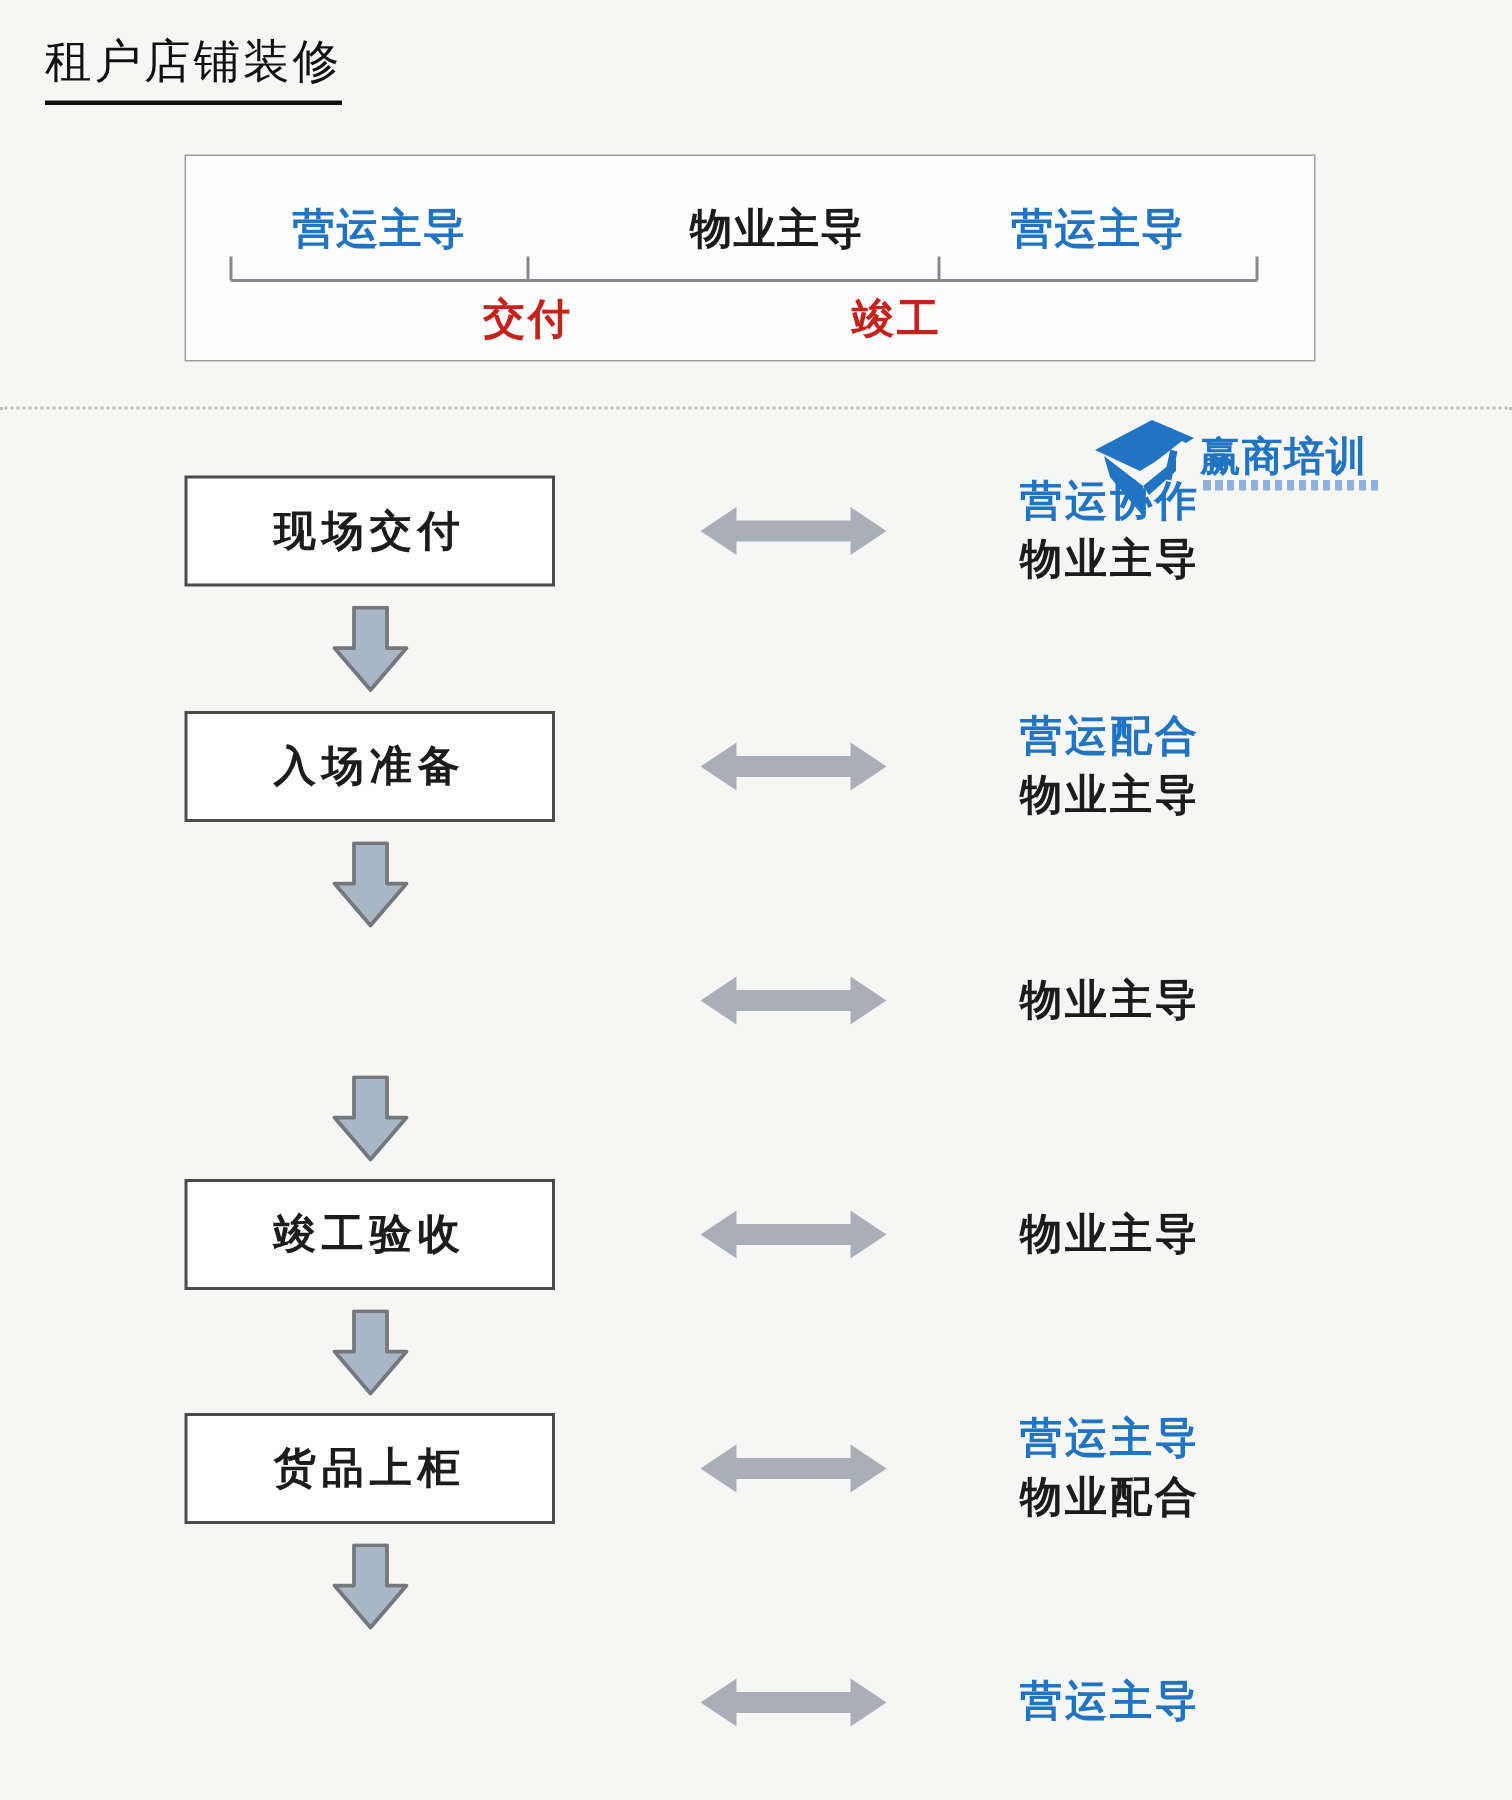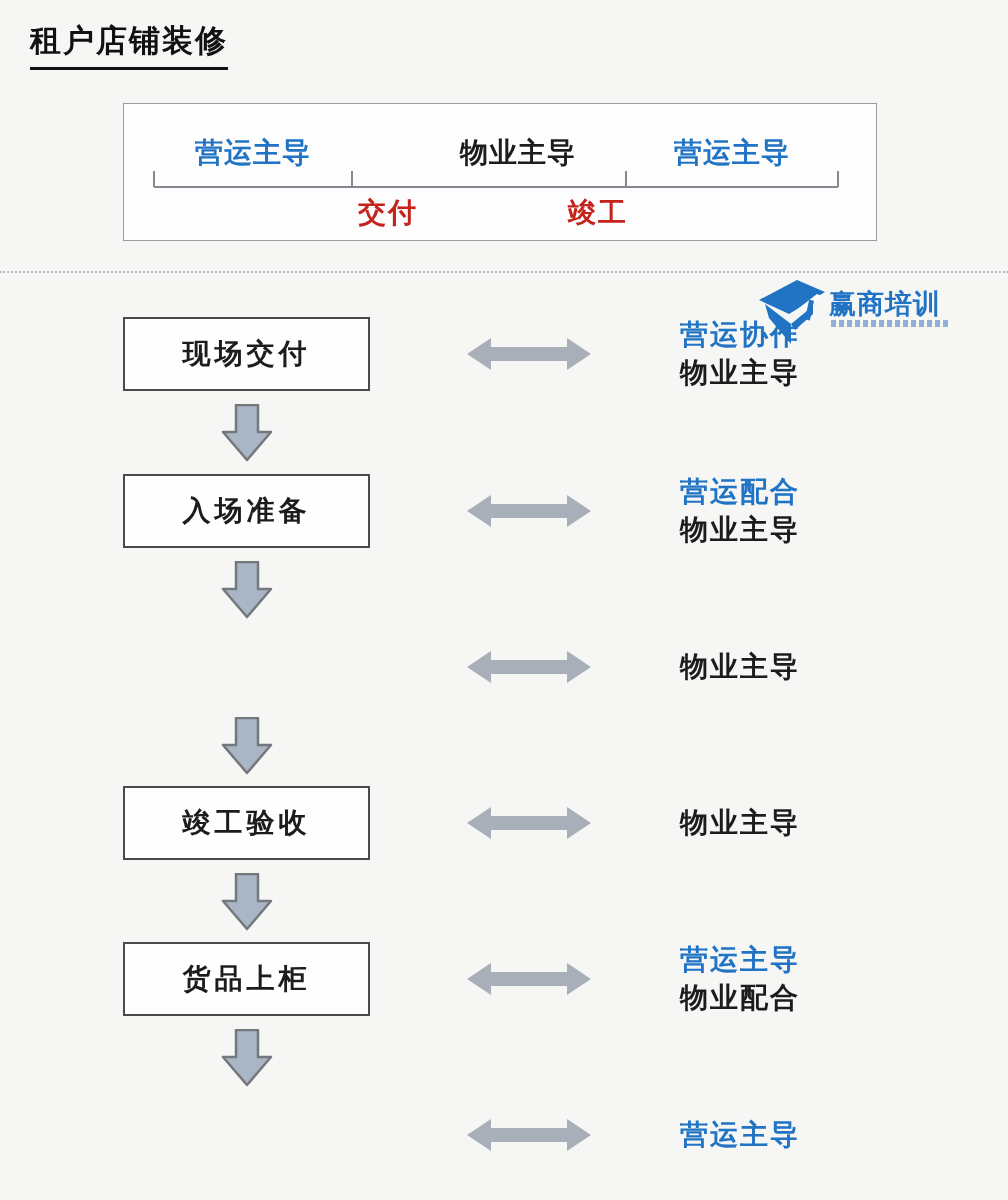--- a/index.html
+++ b/index.html
@@ -12,51 +12,51 @@
     position:relative; width:1008px; height:1200px;
     background:var(--background,#F6F6F5); overflow:hidden;
   }
   .c-blue{ color:var(--blue,#2173C4);font-family:Liberation Serif, serif; }
   .c-black{ color:var(--black,#1C1C1C); }
   .c-red{ color:var(--red,#C5221C); }
 
   
   .title{
     position:absolute; left:30px; top:20px;
-    font-size:31px; font-weight:bold; color:#111;
+    font-size:31px; font-weight:normal; color:#111;
     letter-spacing:2px;
     border-bottom:3px solid #111; padding-bottom:5px;
     display:inline-block;
   }
 
   
   .tbox{
     position:absolute; left:123px; top:103px; width:754px; height:138px;
     background:#FDFDFD; border:1px solid #9E9E9E;
   }
   .phase{
     position:absolute; top:30px; transform:translateX(-50%);
     font-size:28px; font-weight:bold; letter-spacing:1px; white-space:nowrap;
   }
   .p1{ left:129px; } .p2{ left:394px; } .p3{ left:608px; }
   .bracket{ position:absolute; left:0; top:62px; }
   .ms{
     position:absolute; top:90px; transform:translateX(-50%);
     font-size:28px; font-weight:bold; letter-spacing:2px; white-space:nowrap;
   }
-  .m1{ left:228px;margin-left:36px; } .m2{ left:474px;font-family:Liberation Serif, serif; }
+  .m1{ left:228px; } .m2{ left:474px;font-family:Liberation Serif, serif; }
 
   
   .divider{
     position:absolute; left:0; top:271px; width:1008px; height:0;
     border-top:2px dotted var(--divider,#BDBDBD);
   }
 
   
-  .logo{ position:absolute; left:755px; top:276px; width:200px; height:72px; z-index:3; }
+  .logo{ position:absolute; left:726px; top:276px; width:200px; height:72px; z-index:3; }
   .logo-cap{ position:absolute; left:0; top:2px; }
   .logo-text{
     position:absolute; left:74px; top:10px;
     font-size:27px; font-weight:bold; letter-spacing:1px;
     color:var(--blue,#2173C4); white-space:nowrap;
   }
   .logo-tagline{
     position:absolute; left:76px; top:44px; width:118px; height:7px;
     background:repeating-linear-gradient(90deg,#7FA4D6 0 5px,transparent 5px 8px);
     opacity:.85;

